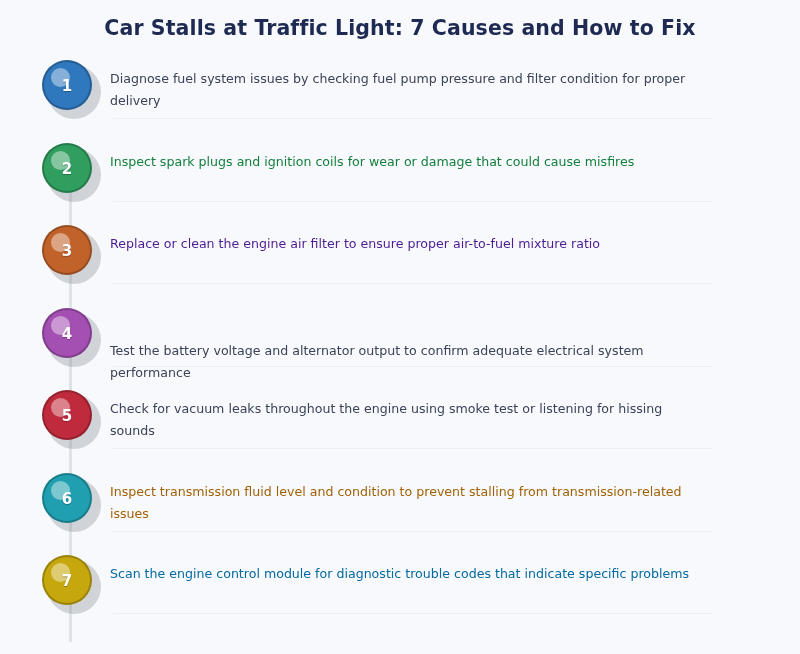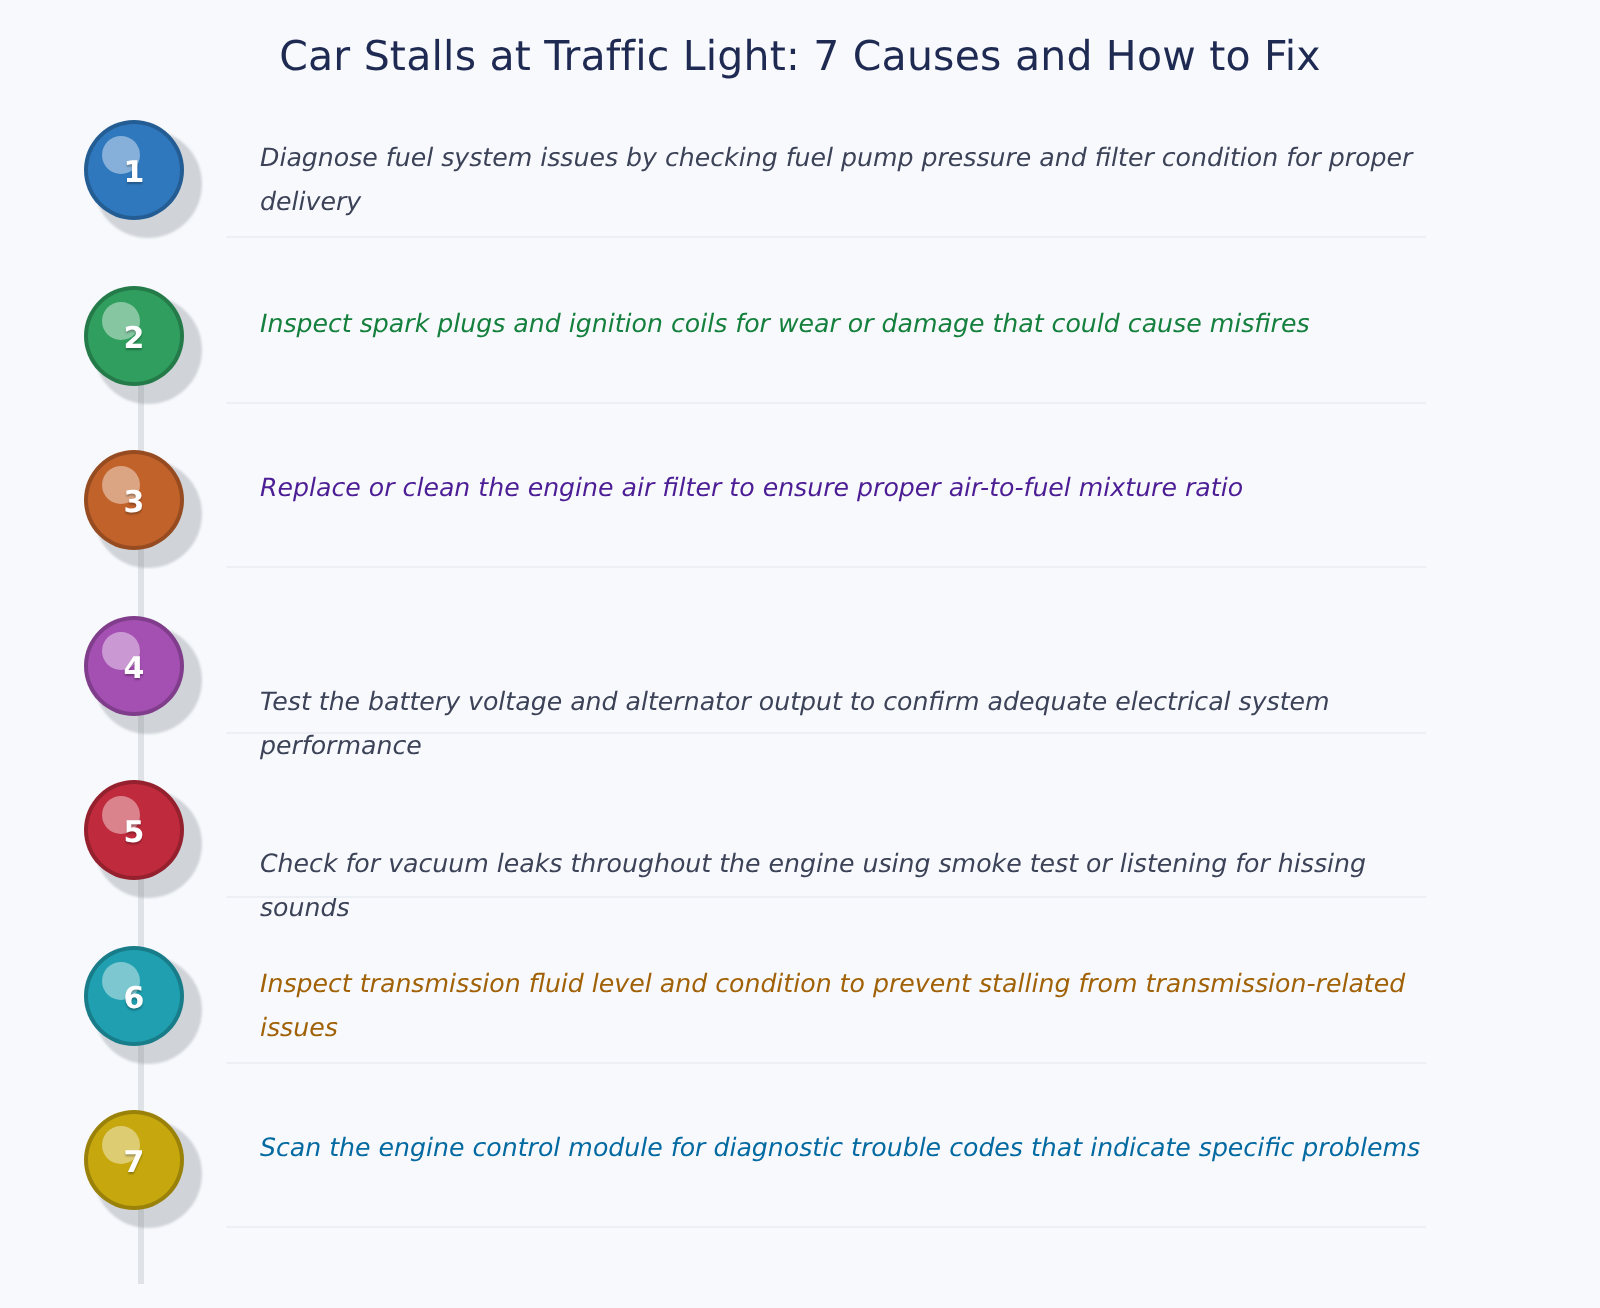--- a/index.html
+++ b/index.html
@@ -22,21 +22,21 @@
   }
 
   .page-title {
     position: absolute;
     top: 16px;
     left: 0;
     width: 800px;
     text-align: center;
     font-family: "DejaVu Sans", sans-serif;
     font-size: 20.5px;
-    font-weight: normal;
+    font-weight: bold;
     color: #1f2a52;
     letter-spacing: 0.1px;
   }
 
   .steps {
     position: absolute;
     top: 60px;
     left: 0;
     width: 800px;
   }
@@ -109,28 +109,27 @@
     text-align: center;
     color: #ffffff;
     font-family: "DejaVu Sans", sans-serif;
     font-size: 15px;
     font-weight: bold;
     text-shadow: 0 1px 1px rgba(0,0,0,0.28);
   }
 
   .step-text {
     position: absolute;
-    left: 130px;
+    left: 110px;
     top: 8px;
     width: 600px;
     font-family: "DejaVu Sans", sans-serif;
     font-size: 12.6px;
     line-height: 22px;
     color: #3c4257;
-    font-style: italic;
   }
 
   .step-rule {
     position: absolute;
     left: 113px;
     width: 600px;
     height: 1px;
     background: #eceff3;
   }
 </style>
@@ -189,21 +188,21 @@
         </div>
         <div class="step-rule" style="top: 305.5px; background: rgb(236, 239, 243);"></div>
         <div class="step" style="top: 330px;">
           <div class="marker-wrap">
             <div class="marker-shadow"></div>
             <div class="marker" style="background: rgb(191, 42, 60);">
               <div class="marker-highlight"></div>
             </div>
             <div class="marker-number">5</div>
           </div>
-          <div class="step-text" style="color: rgb(60, 66, 87); margin-top: 23px;">Check for vacuum leaks throughout the engine using smoke test or listening for hissing sounds</div>
+          <div class="step-text" style="color: rgb(60, 66, 87);">Check for vacuum leaks throughout the engine using smoke test or listening for hissing sounds</div>
         </div>
         <div class="step-rule" style="top: 388px; background: rgb(236, 239, 243);"></div>
         <div class="step" style="top: 412.5px;">
           <div class="marker-wrap">
             <div class="marker-shadow"></div>
             <div class="marker" style="background: rgb(31, 159, 176);">
               <div class="marker-highlight"></div>
             </div>
             <div class="marker-number">6</div>
           </div>

